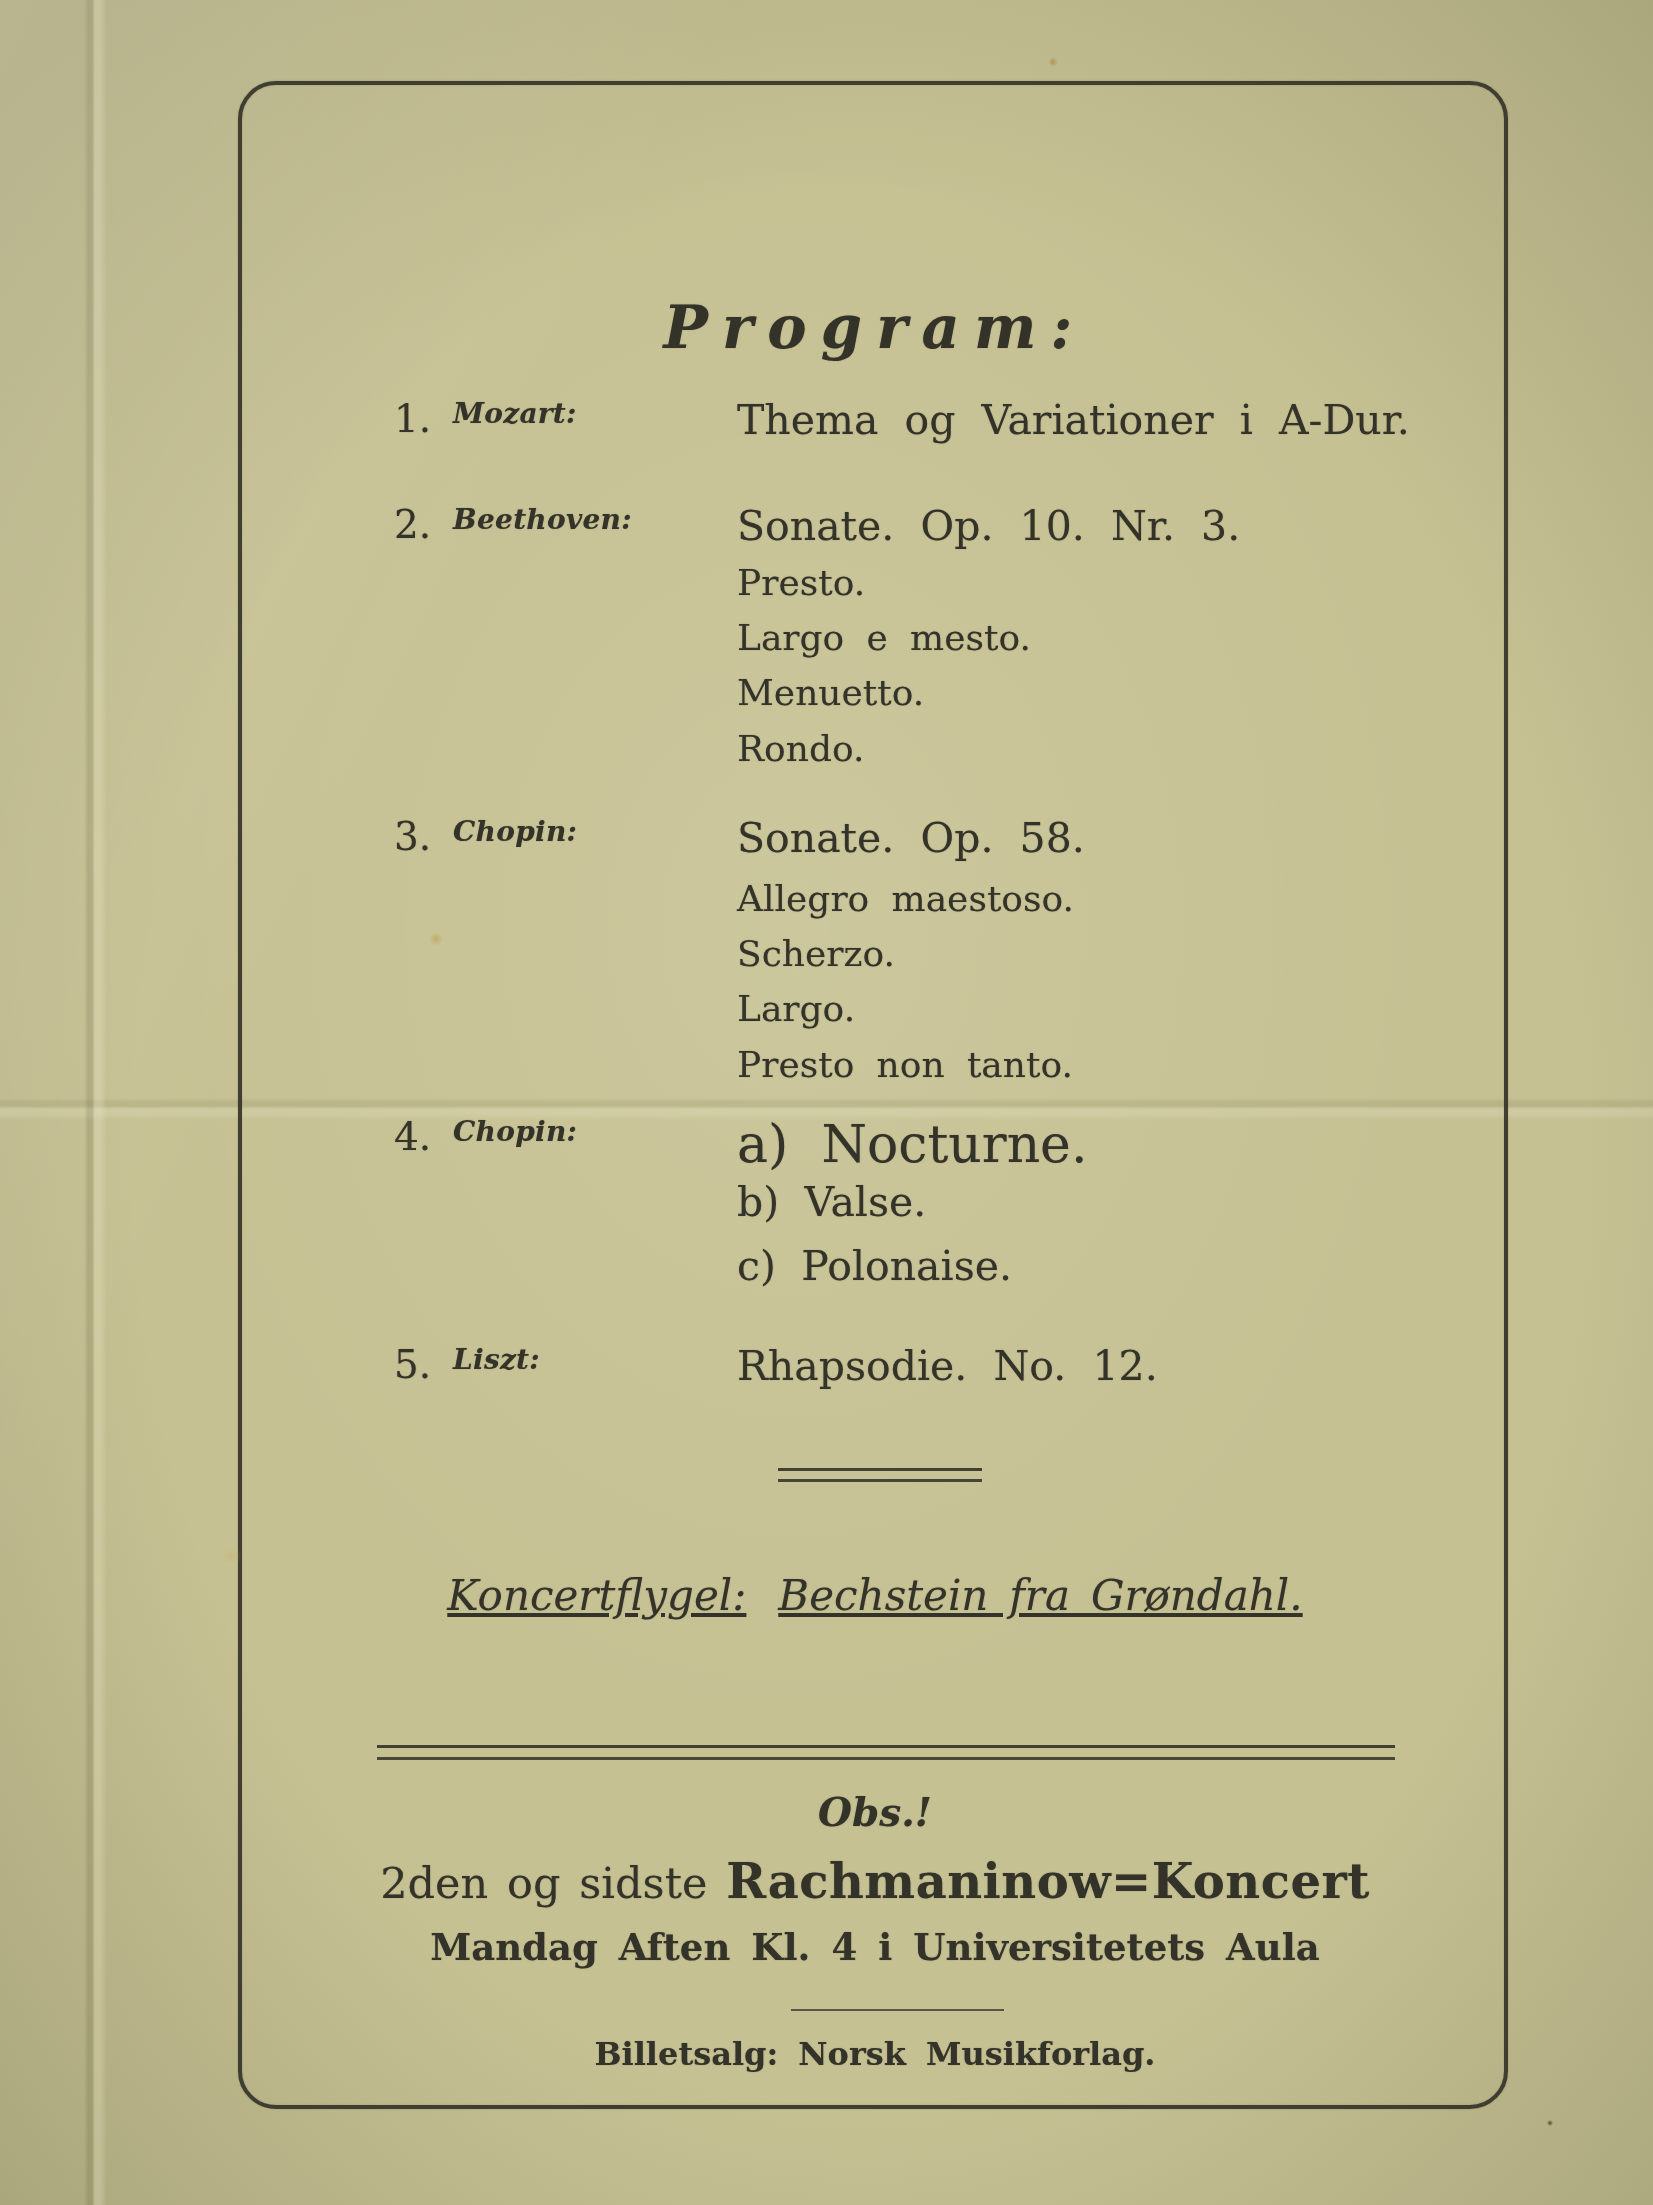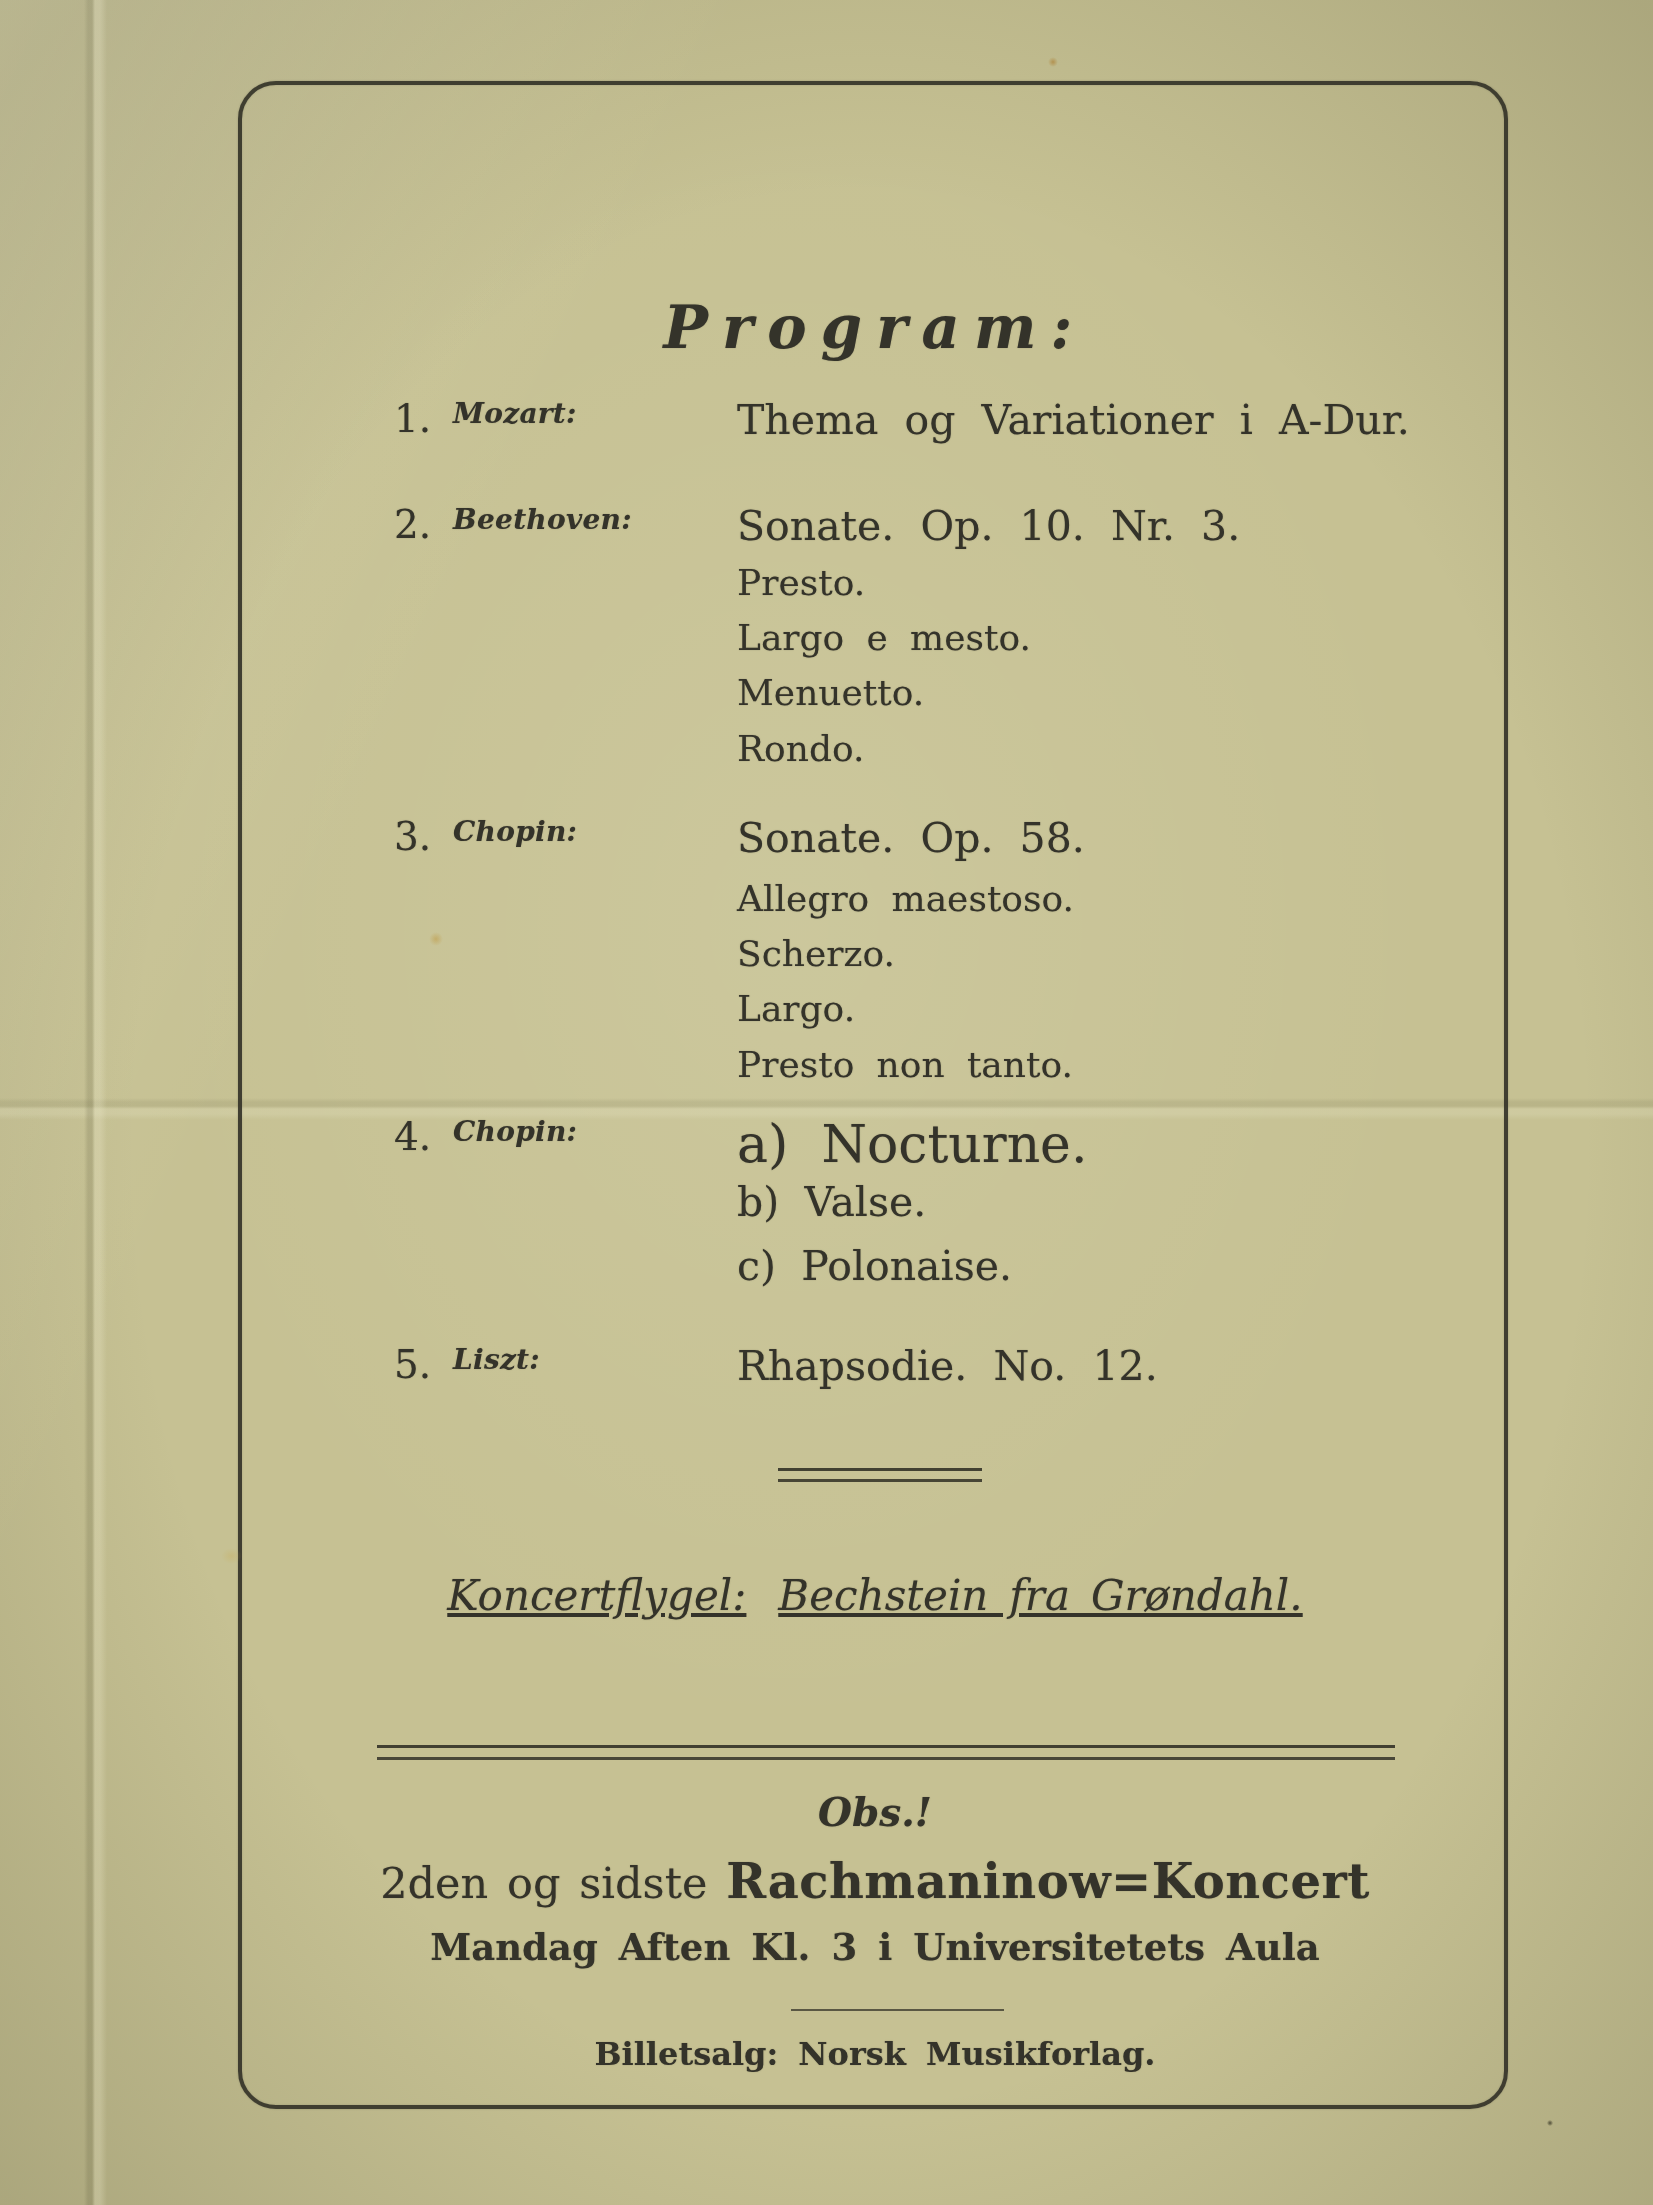--- a/index.html
+++ b/index.html
@@ -157,21 +157,21 @@
     </div>
 
     <div class="divider-full"></div>
 
     <div class="txt centered obs" style="top:1792px;">Obs.!</div>
 
     <div class="txt centered notice1" style="top:1854px;line-height:54px;">
       <span>2den og sidste </span><span class="emph">Rachmaninow=Koncert</span>
     </div>
 
-    <div class="txt centered notice2" style="top:1928px;">Mandag Aften Kl. 3 i Universitetets Aula</div>
+    <div class="txt centered notice2" style="top:1928px;">Mandag Aften Kl. 4 i Universitetets Aula</div>
 
     <div class="divider-thin"></div>
 
     <div class="txt centered notice3" style="top:2038px;">Billetsalg: Norsk Musikforlag.</div>
 
   </main>
 </div>
 
 
 </body></html>

